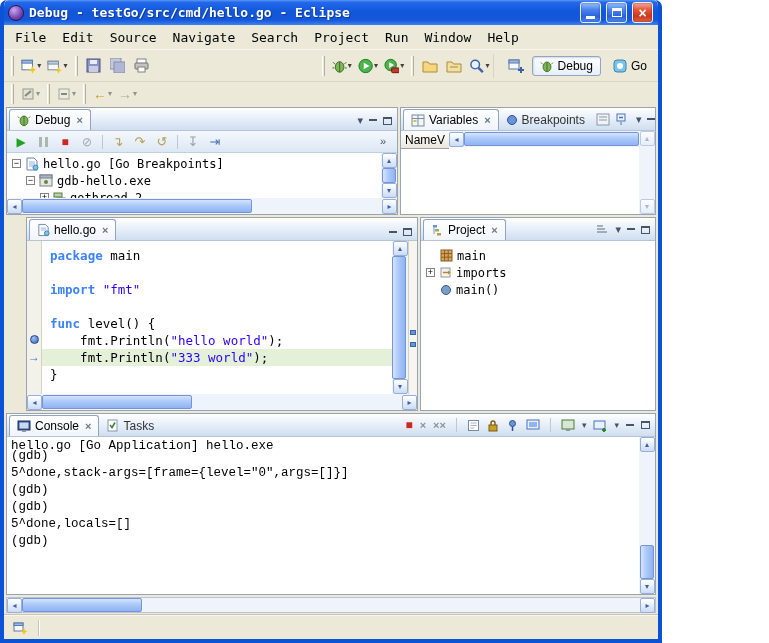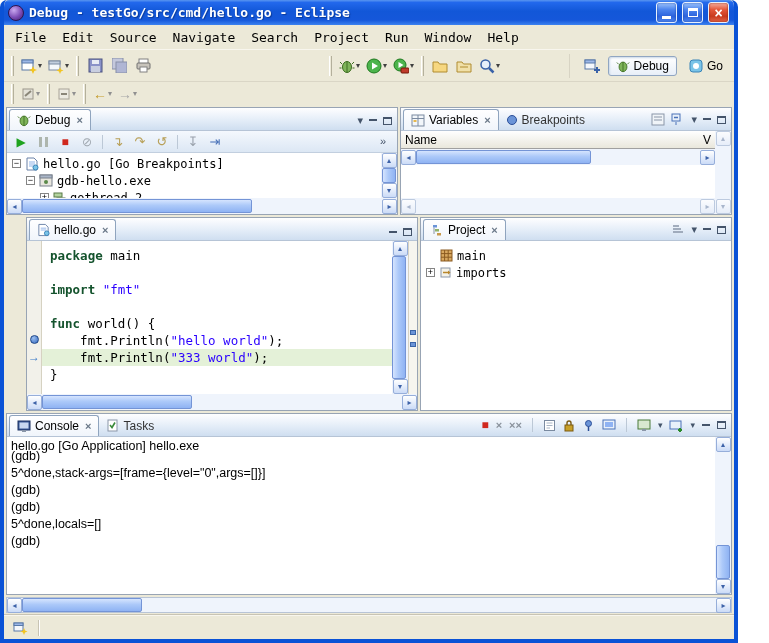--- a/index.html
+++ b/index.html
@@ -1,18 +1,18 @@
 <!DOCTYPE html>
 <html><head>
 <meta charset="utf-8">
 <style>
   * { margin:0; padding:0; box-sizing:border-box; }
   html,body { width:769px; height:643px; background:#fff; font-family:"Liberation Sans",sans-serif; font-size:12px; overflow:hidden; }
 
-  .window { width:738px; height:643px; border:4px solid #0A52D6; border-top:0; border-radius:7px 7px 0 0; background:#ECE9D8; display:flex; flex-direction:column; overflow:hidden; }
+  .window { width:662px; height:643px; border:4px solid #0A52D6; border-top:0; border-radius:7px 7px 0 0; background:#ECE9D8; display:flex; flex-direction:column; overflow:hidden; }
 
   
   .titlebar { height:25px; flex:0 0 auto; display:flex; align-items:center; gap:5px; padding:0 5px 0 4px;
     background:linear-gradient(180deg,#5A96F0 0%,#2268EC 10%,#1257D8 45%,#1557DA 80%,#3C82F0 100%);
     border-radius:5px 5px 0 0; }
   .app-logo { width:16px; height:16px; border-radius:50%; background:radial-gradient(circle at 35% 30%,#C9A8F0,#7B4BB5 55%,#45206E); border:1px solid #2E1650; flex:0 0 auto; }
   .title-text { flex:1; color:#fff; font-family:"DejaVu Sans Mono",monospace; font-weight:bold; font-size:13px; white-space:nowrap; overflow:hidden; text-shadow:1px 1px 1px #0A3A9A; }
   .tb-btn { width:21px; height:21px; border-radius:3px; border:1px solid #E8F0FC; color:#fff; display:flex; align-items:center; justify-content:center;
     background:linear-gradient(180deg,#9CC2FA 0%,#4B84EE 35%,#2C63DC 70%,#4F85EC 100%); box-shadow:inset 0 0 2px #1A46A8; }
   .tb-btn.close { background:linear-gradient(180deg,#F4B0A0 0%,#E4573A 35%,#C83A1E 70%,#E06448 100%); box-shadow:inset 0 0 2px #801800; }
@@ -81,31 +81,31 @@
   .dis .sb-btn { color:#A9B6CC; background:linear-gradient(180deg,#FBFCFE,#E6EDF9); border-color:#BCCADF; }
 
   
   .ed-body { display:flex; flex:1 1 auto; min-height:0; }
   .ruler { width:15px; background:#F2F1EA; border-right:1px solid #D6D2C2; position:relative; flex:0 0 auto; }
   .bp-dot { position:absolute; left:3px; width:9px; height:9px; border-radius:50%; background:radial-gradient(circle at 35% 30%,#9CC0F0,#3468C0); border:1px solid #204888; }
   .ip-arrow { position:absolute; left:1px; color:#3A7AC8; font-size:12px; font-weight:bold; line-height:1; }
   .code { flex:1 1 auto; min-width:0; background:#fff; padding-top:6px; font-family:"DejaVu Sans Mono",monospace; font-size:12.5px; overflow:hidden; }
   .cl { height:17px; line-height:17px; white-space:pre; padding-left:8px; }
   .cl.hl { background:#E4F1D8; }
-  .kw { color:#14532d; font-weight:bold; }
+  .kw { color:#3b82f6; font-weight:bold; }
   .str { color:#2A00FF; }
   .ovr { width:9px; background:#F6F5EF; border-left:1px solid #D6D2C2; position:relative; flex:0 0 auto; }
   .ovr-mark { position:absolute; left:1px; width:6px; height:5px; background:#6A94D8; border:1px solid #3A64A8; }
 
   
   .col-hdr { height:18px; background:linear-gradient(180deg,#FFFFFF,#E9E7DC); border-bottom:1px solid #A0A0A0; display:flex; align-items:center; justify-content:space-between; padding:0 4px; font-size:12px; color:#000; flex:0 0 auto; }
 
   
   .con-body { display:flex; flex:1 1 auto; min-height:0; background:#fff; }
-  .con-text { flex:1 1 auto; min-width:0; padding:1px 4px; font-family:Liberation Sans, sans-serif; font-size:12.5px; overflow:hidden; }
+  .con-text { flex:1 1 auto; min-width:0; padding:1px 4px; font-family:Liberation Mono, monospace; font-size:12.5px; overflow:hidden; }
   .con-line { height:17px; line-height:17px; white-space:pre; }
   .con-line.clip { margin-top:-7px; }
   .caret { display:inline-block; width:1px; height:13px; background:#000; vertical-align:-2px; margin-left:1px; }
 
   
   .statusbar { height:24px; flex:0 0 auto; background:#ECE9D8; border-top:1px solid #F8F6EE; box-shadow:0 -1px 0 #C8C4B4; display:flex; align-items:center; padding:0 4px; gap:6px; }
   .status-sep { width:1px; height:16px; background:#C8C4B4; box-shadow:1px 0 0 #fff; }
 
   svg { display:block; }
 </style>
@@ -418,21 +418,21 @@
                   <rect x="1" y="1" width="8" height="7" fill="#E8F0FA" stroke="#4A72B8"></rect>
                   <line x1="3" y1="4.5" x2="7" y2="4.5" stroke="#4A72B8" stroke-width="1.5"></line>
                   <line x1="5" y1="9" x2="5" y2="12" stroke="#4A72B8"></line>
                 </svg>
               <span class="hic">▾</span>
               <span class="mm-min"></span>
               <span class="mm-max"></span>
             </span>
           </div>
           <div style="display:flex; flex:1 1 auto; min-height:0;">
-            <div style="display:flex; flex-direction:column; flex:1 1 auto; min-width:0;">
+            <div style="display:flex; flex-direction:row; flex:1 1 auto; min-width:0;">
               <div class="col-hdr">
                 <span>Name</span>
                 <span>V</span>
               </div>
               <div class="sbh">
                 <span class="sb-btn">◂</span>
                 <span class="thh" style="width:175px;"></span>
                 <span class="sb-track"></span>
                 <span class="sb-btn">▸</span>
               </div>
@@ -476,21 +476,21 @@
           <div class="ed-body">
             <div class="ruler">
               <span class="bp-dot" style="top:94px;"></span>
               <span class="ip-arrow" style="top:110px;">→</span>
             </div>
             <div class="code">
               <div class="cl"><span class="kw">package</span><span> main</span></div>
               <div class="cl"><span></span></div>
               <div class="cl"><span class="kw">import</span><span> </span><span class="str">"fmt"</span></div>
               <div class="cl"><span></span></div>
-              <div class="cl"><span class="kw">func</span><span> world() {</span></div>
+              <div class="cl"><span class="kw">func</span><span> level() {</span></div>
               <div class="cl"><span>    fmt.Println(</span><span class="str">"hello world"</span><span>);</span></div>
               <div class="cl hl"><span>    fmt.Println(</span><span class="str">"333 world"</span><span>);</span></div>
               <div class="cl"><span>}</span></div>
             </div>
             <div class="sbv">
               <span class="sb-btn">▴</span>
               <span class="thv" style="flex:1 1 auto; align-self:stretch; width:14px;"></span>
               <span class="sb-btn">▾</span>
             </div>
             <div class="ovr">
@@ -544,20 +544,26 @@
               <span>main</span>
             </div>
             <div class="trow">
               <span class="expander">+</span>
               <svg width="13" height="13" viewBox="0 0 13 13">
                   <rect x="2" y="2" width="9" height="9" fill="#F4F2E8" stroke="#8A96A8"></rect>
                   <line x1="4" y1="6.5" x2="9" y2="6.5" stroke="#B8862A" stroke-width="1.5"></line>
                   <polygon points="9,4.5 11.5,6.5 9,8.5" fill="#B8862A"></polygon>
                 </svg>
               <span>imports</span>
+            </div>
+            <div class="trow ind1">
+              <svg width="12" height="12" viewBox="0 0 12 12">
+                  <circle cx="6" cy="6" r="4.5" fill="#7A9CC8" stroke="#3A5A88"></circle>
+                </svg>
+              <span>main()</span>
             </div>
           </div>
         </div>
       </div>
     </div>
 
     <div class="console-row">
       <div class="panel">
         <div class="phdr">
           <span class="tab active">

